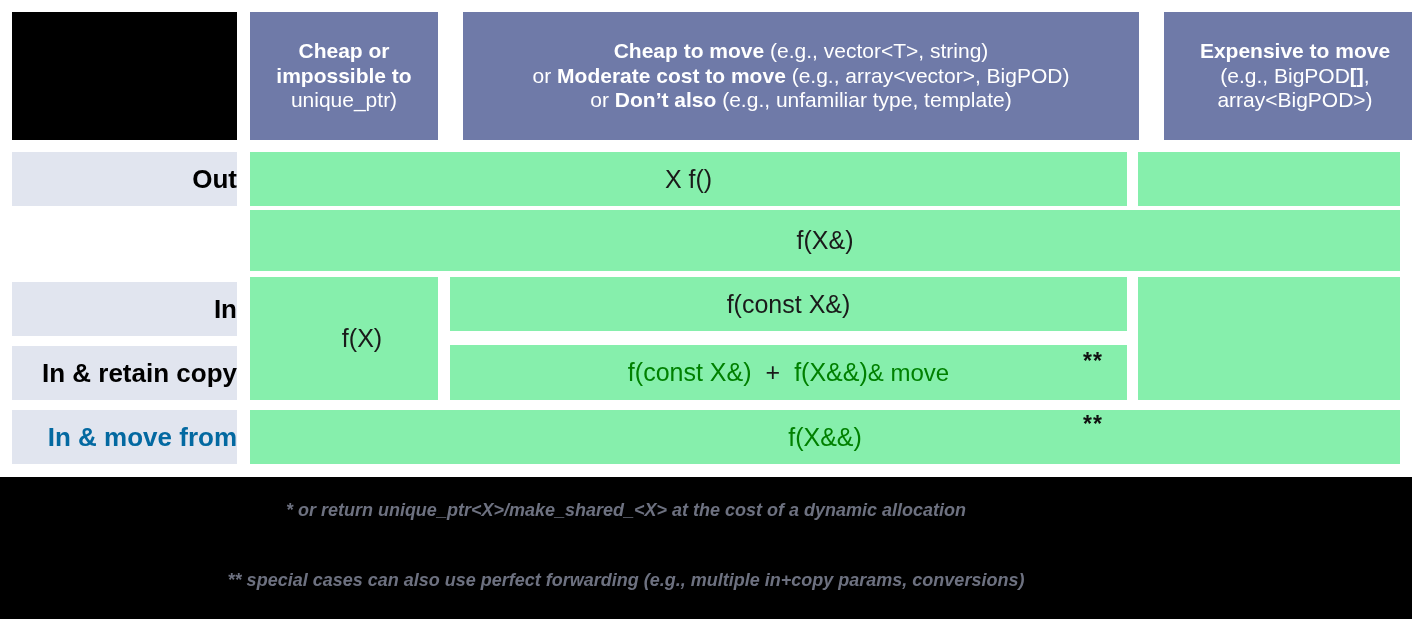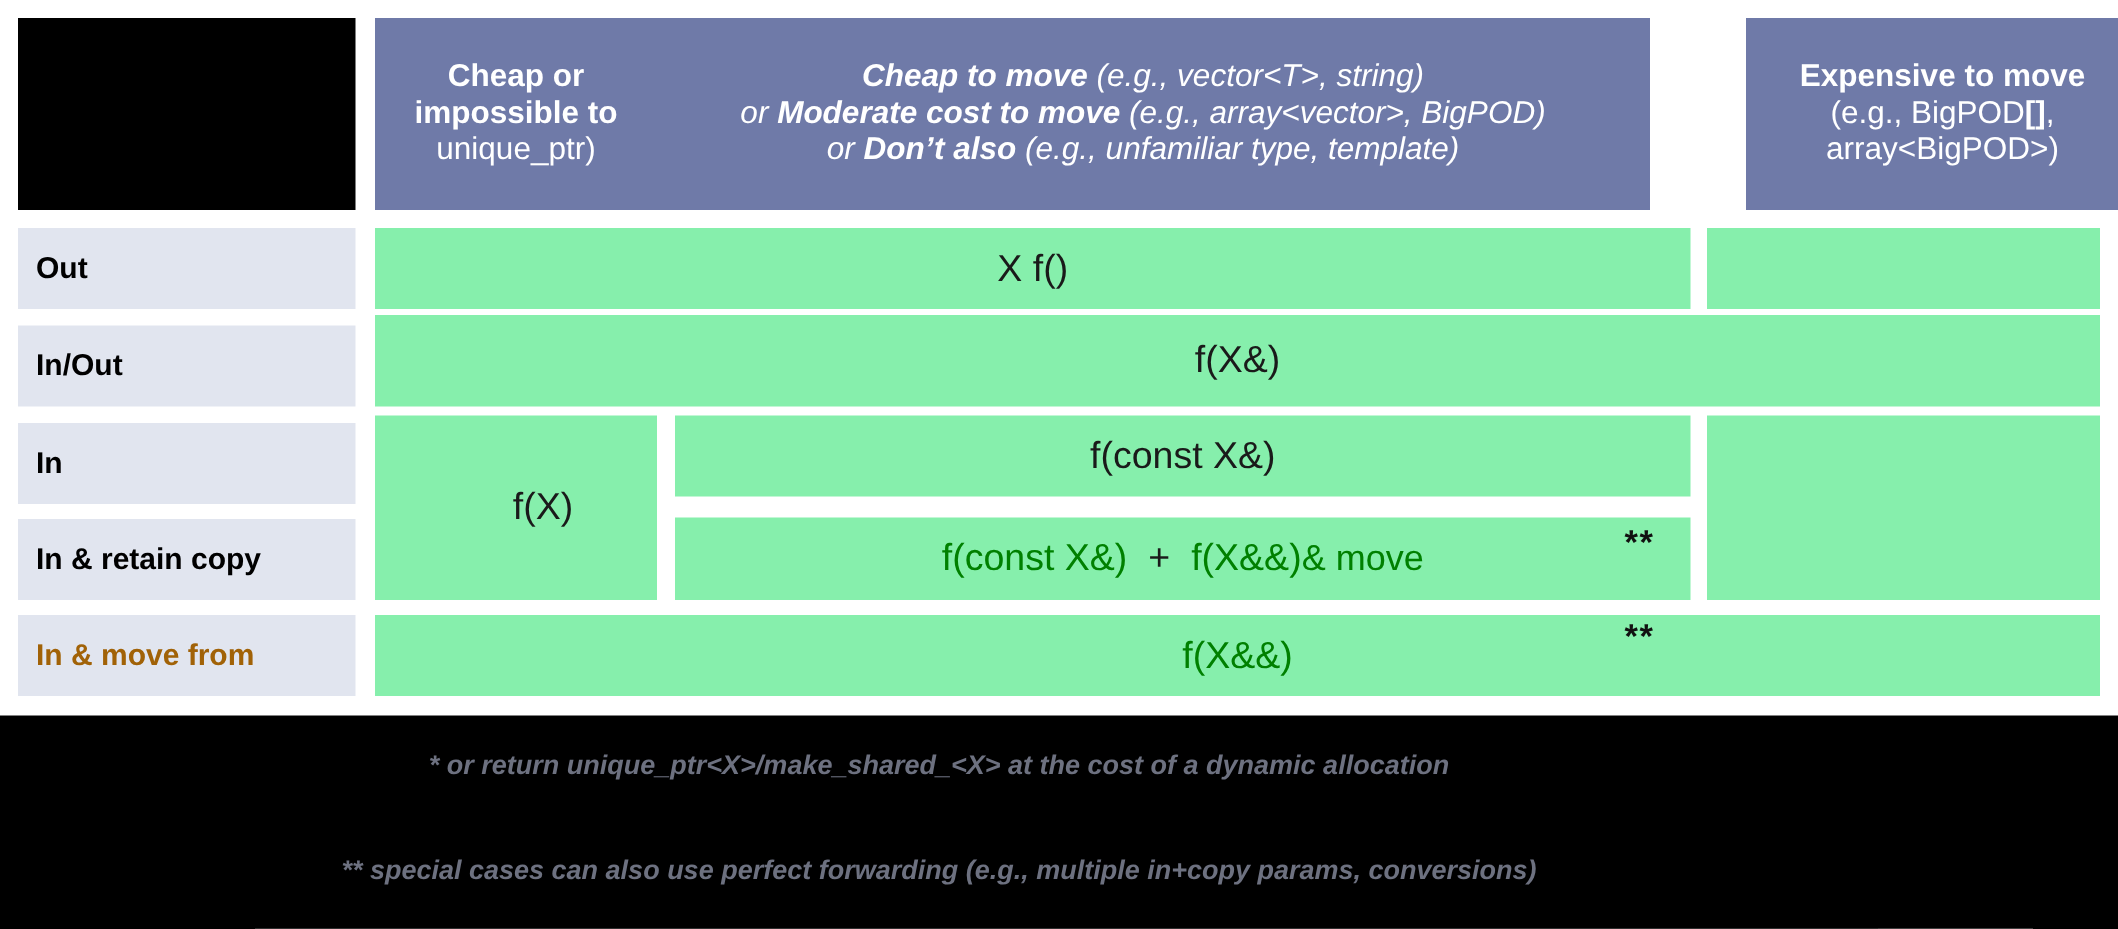--- a/index.html
+++ b/index.html
@@ -54,27 +54,27 @@
     line-height: 1.18;
     padding: 4px 6px;
     font-weight: 400;
   }
   .col-head b { font-weight: bold; }
 
   
   .row-label {
     background: #e1e5ef;
     color: #000000;
-    font-size: 20px;
+    font-size: 26px;
     font-weight: bold;
-    justify-content: flex-start;
+    justify-content: flex-end;
     padding-left: 12px;
     text-align: left;
   }
-  .row-label.green { color: #a16207; }
+  .row-label.green { color: #0369a1; }
 
   
   .cell {
     background: #86efac;
     color: #1a1a1a;
     font-size: 25px;
     font-weight: 400;
   }
   .cell.empty { }
 
@@ -122,21 +122,21 @@
   <div class="box corner-block" style="left:12px; top:12px; width:225px; height:128px;"></div>
 
   <div class="box col-head" style="left:250px; top:12px; width:188px; height:128px; flex-direction:column;">
     <div style="width:100%;">
       <div><b>Cheap or</b></div>
       <div><b>impossible to</b></div>
       <div><span>unique_ptr)</span></div>
     </div>
   </div>
 
-  <div class="box col-head" style="left:424px; top:12px; width:676px; height:128px; flex-direction:column;font-style:italic;">
+  <div class="box col-head" style="left:463px; top:12px; width:676px; height:128px; flex-direction:column;">
     <div style="width:100%;">
       <div>
         <b>Cheap to move</b><span> (e.g., vector&lt;T&gt;, string)</span>
       </div>
       <div>
         <span>or </span><b>Moderate cost to move</b><span> (e.g., array&lt;vector&gt;, BigPOD)</span>
       </div>
       <div>
         <span>or </span><b>Don’t also</b><span> (e.g., unfamiliar type, template)</span>
       </div>
@@ -158,23 +158,20 @@
   </div>
 
   <div class="box cell" style="left:250px; top:152px; width:877px; height:54px;">
     <span>X f()</span>
   </div>
 
   <div class="box cell empty" style="left:1138px; top:152px; width:262px; height:54px;">
     <span></span>
   </div>
 
-  <div class="box row-label" style="left:12px; top:217px; width:225px; height:54px;">
-    <span>In/Out</span>
-  </div>
 
   <div class="box cell" style="left:250px; top:210px; width:1150px; height:61px;">
     <span>f(X&amp;)</span>
   </div>
 
   <div class="box row-label" style="left:12px; top:282px; width:225px; height:54px;">
     <span>In</span>
   </div>
 
   <div class="box cell" style="left:250px; top:277px; width:188px; height:123px;padding-left:36px;">

